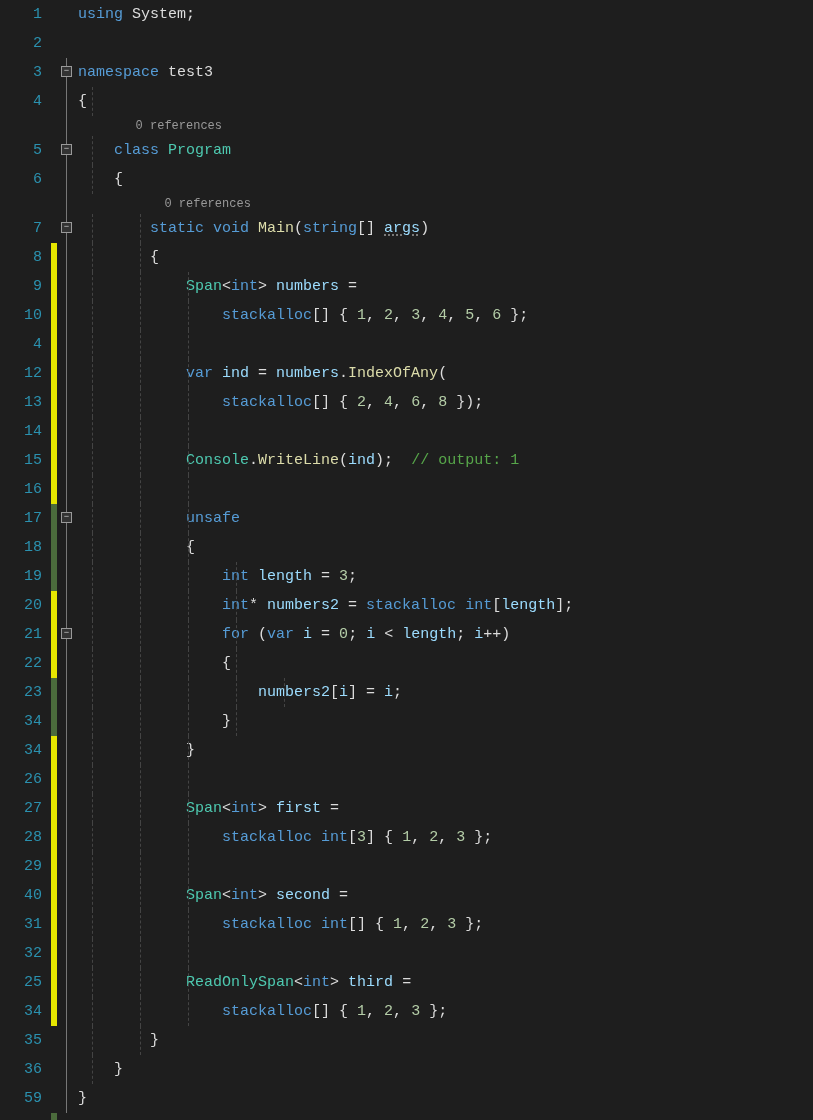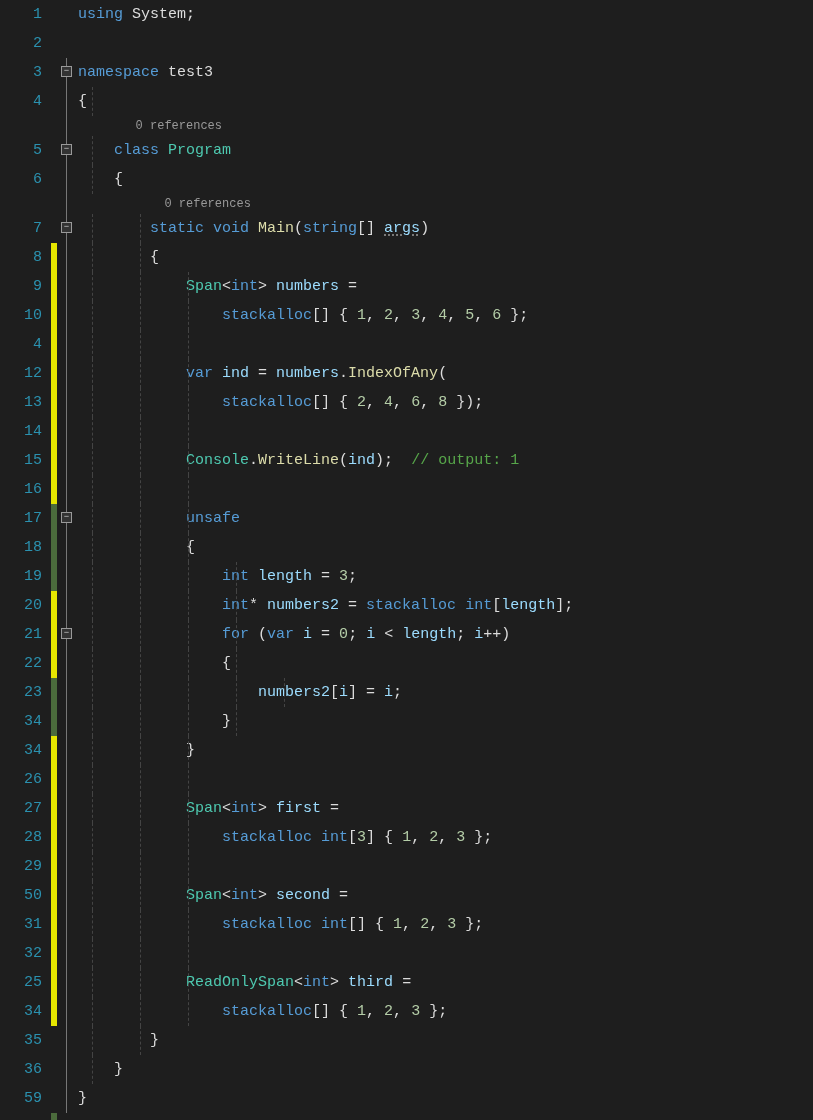--- a/index.html
+++ b/index.html
@@ -142,21 +142,21 @@
       <div class="gutter-line">20</div>
       <div class="gutter-line">21</div>
       <div class="gutter-line">22</div>
       <div class="gutter-line">23</div>
       <div class="gutter-line">34</div>
       <div class="gutter-line">34</div>
       <div class="gutter-line">26</div>
       <div class="gutter-line">27</div>
       <div class="gutter-line">28</div>
       <div class="gutter-line">29</div>
-      <div class="gutter-line">50</div>
+      <div class="gutter-line">40</div>
       <div class="gutter-line">31</div>
       <div class="gutter-line">32</div>
       <div class="gutter-line">25</div>
       <div class="gutter-line">34</div>
       <div class="gutter-line">35</div>
       <div class="gutter-line">36</div>
       <div class="gutter-line">59</div>
       <div class="gutter-line">38</div>
     </div>
   <div class="change-bar" id="changebar">

